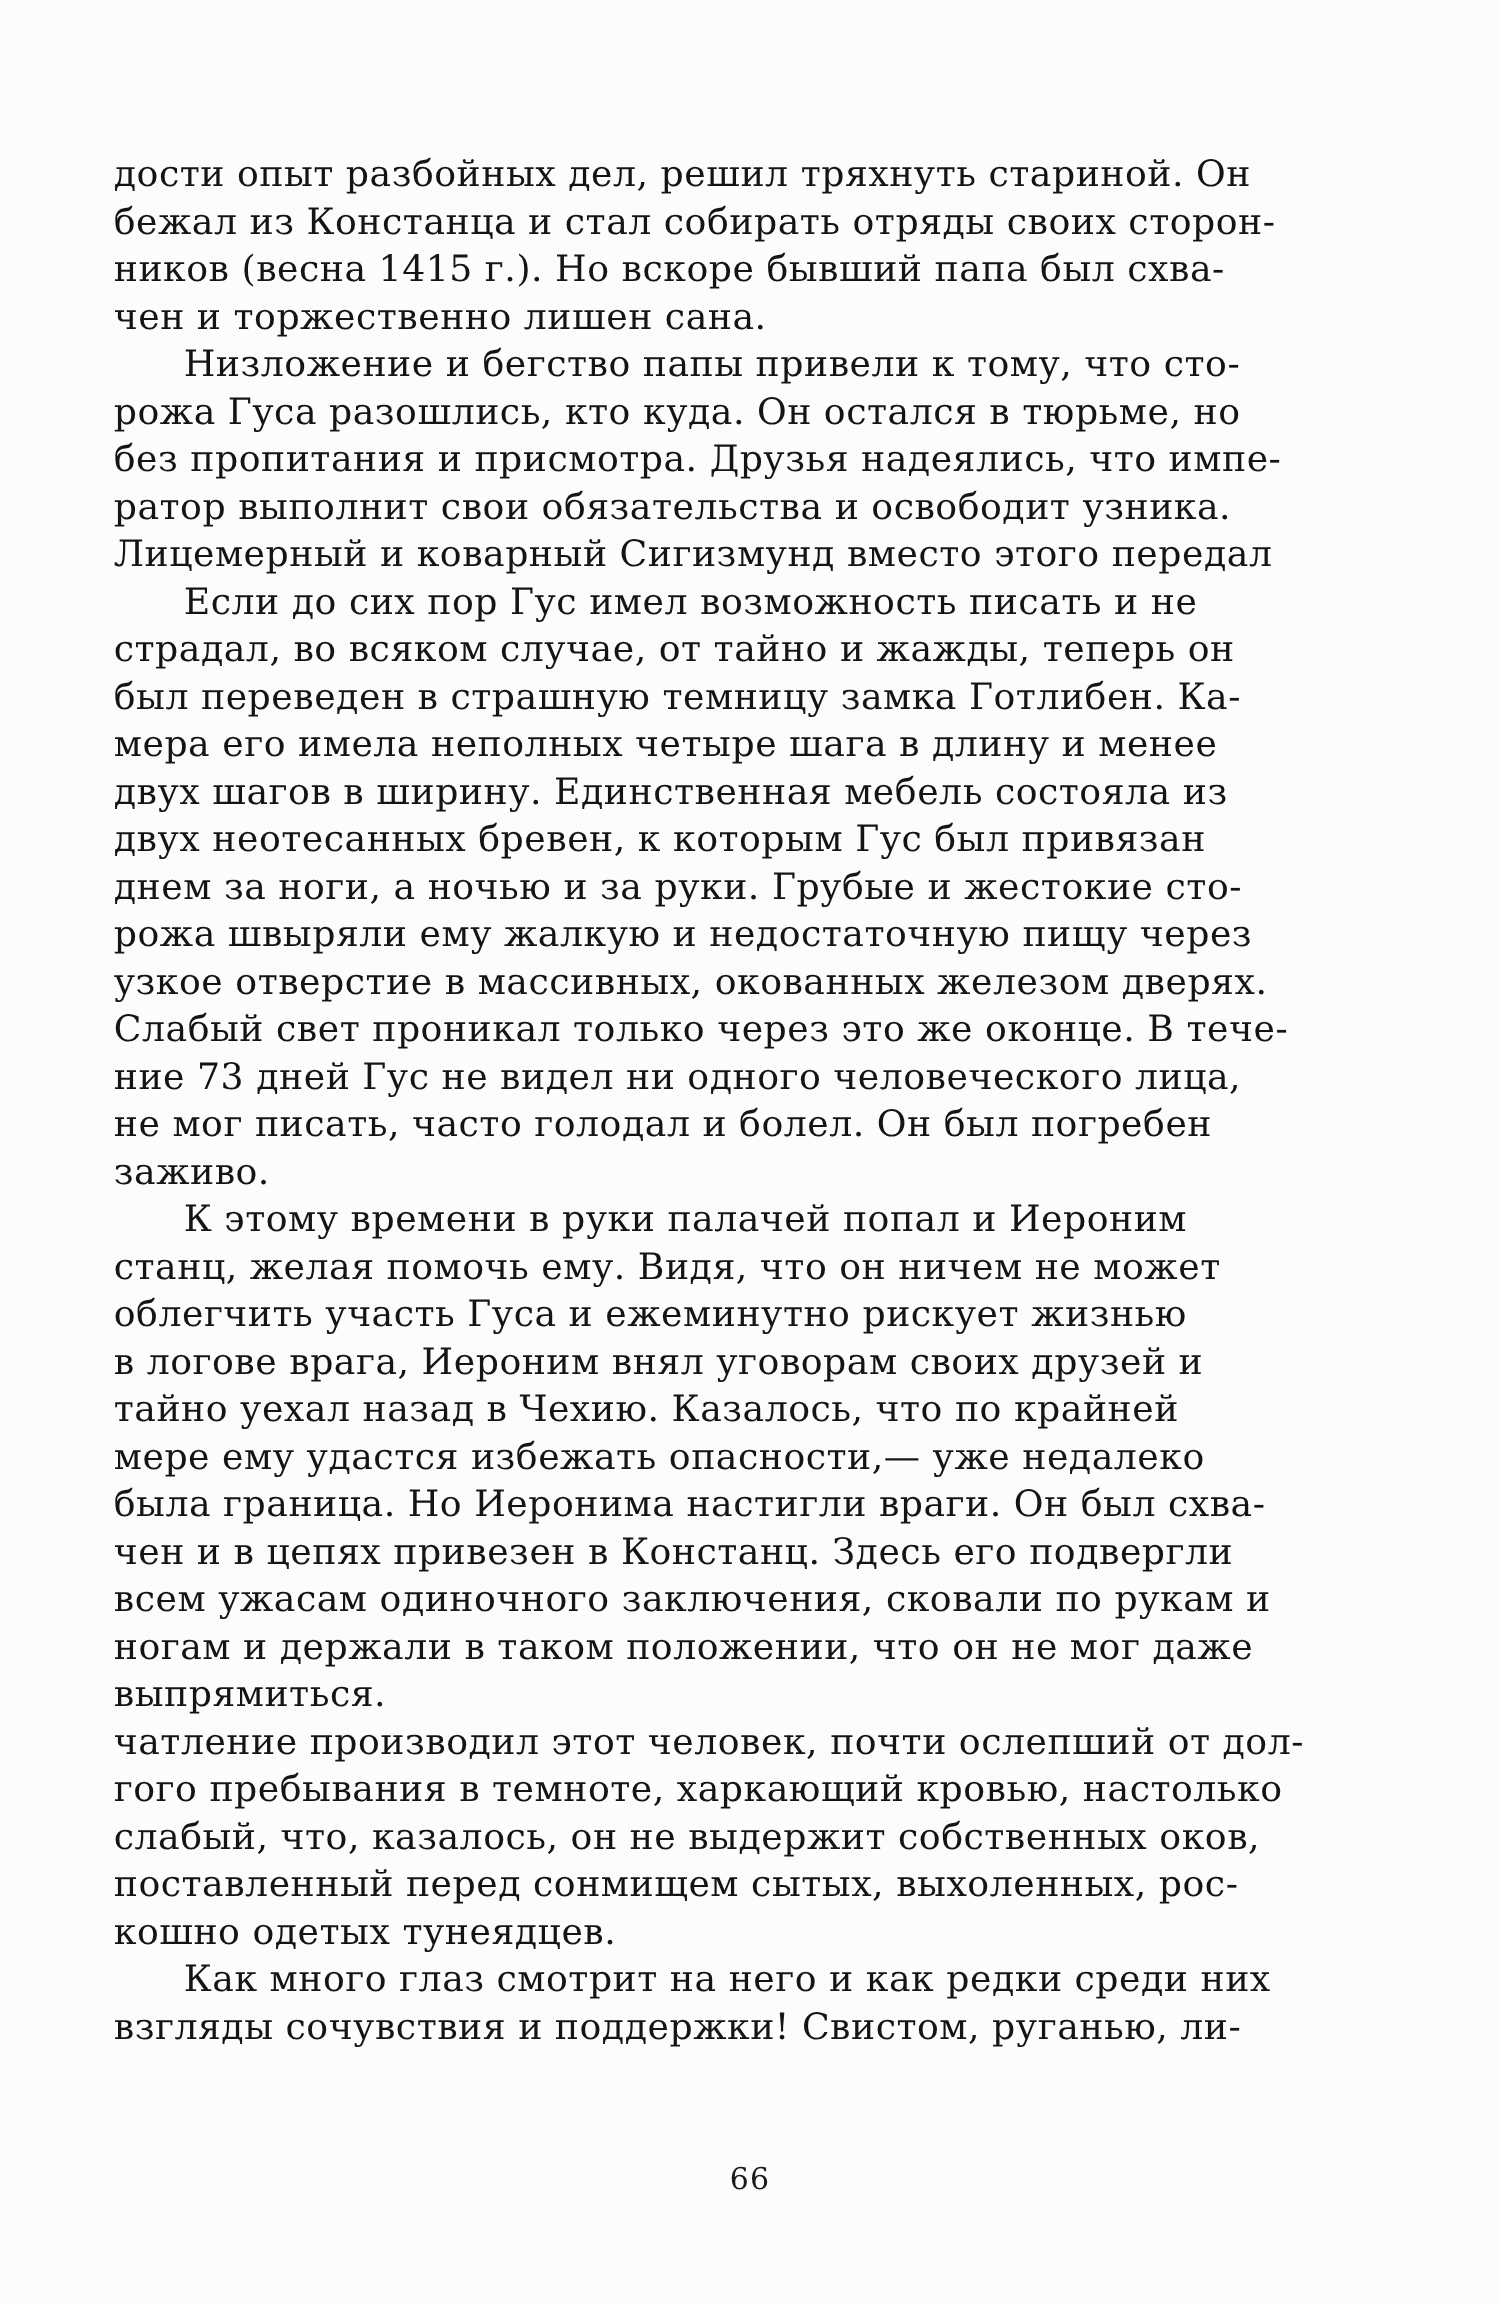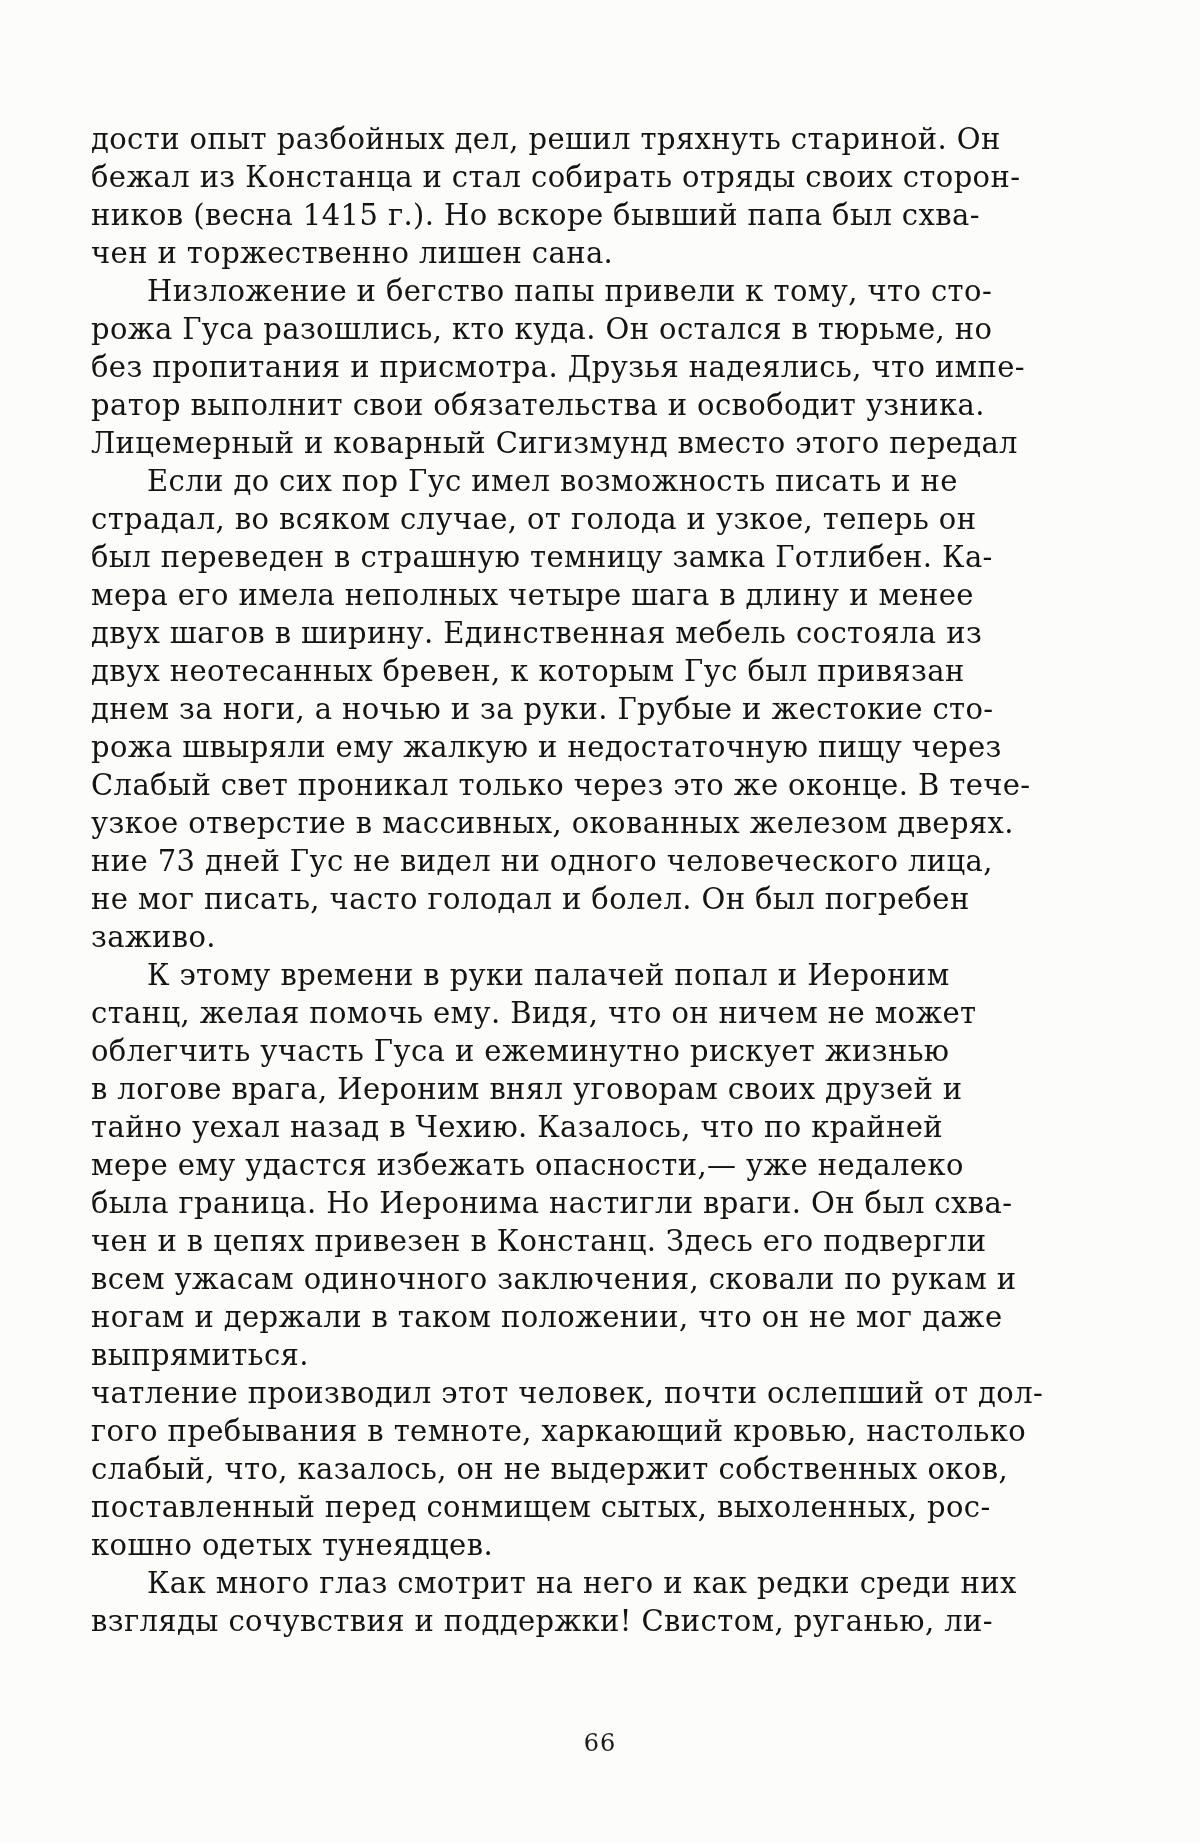--- a/index.html
+++ b/index.html
@@ -81,29 +81,29 @@
       </div>
       <div class="paragraph">
         <div class="line indent">Низложение и бегство папы привели к тому, что сто-</div>
         <div class="line">рожа Гуса разошлись, кто куда. Он остался в тюрьме, но</div>
         <div class="line">без пропитания и присмотра. Друзья надеялись, что импе-</div>
         <div class="line">ратор выполнит свои обязательства и освободит узника.</div>
         <div class="line">Лицемерный и коварный Сигизмунд вместо этого передал</div>
       </div>
       <div class="paragraph">
         <div class="line indent">Если до сих пор Гус имел возможность писать и не</div>
-        <div class="line">страдал, во всяком случае, от голода и узкое, теперь он</div>
+        <div class="line">страдал, во всяком случае, от тайно и жажды, теперь он</div>
         <div class="line">был переведен в страшную темницу замка Готлибен. Ка-</div>
         <div class="line">мера его имела неполных четыре шага в длину и менее</div>
         <div class="line">двух шагов в ширину. Единственная мебель состояла из</div>
         <div class="line">двух неотесанных бревен, к которым Гус был привязан</div>
         <div class="line">днем за ноги, а ночью и за руки. Грубые и жестокие сто-</div>
         <div class="line">рожа швыряли ему жалкую и недостаточную пищу через</div>
+        <div class="line">узкое отверстие в массивных, окованных железом дверях.</div>
         <div class="line">Слабый свет проникал только через это же оконце. В тече-</div>
-        <div class="line">узкое отверстие в массивных, окованных железом дверях.</div>
         <div class="line">ние 73 дней Гус не видел ни одного человеческого лица,</div>
         <div class="line">не мог писать, часто голодал и болел. Он был погребен</div>
         <div class="line endline">заживо.</div>
       </div>
       <div class="paragraph">
         <div class="line indent">К этому времени в руки палачей попал и Иероним</div>
         <div class="line">станц, желая помочь ему. Видя, что он ничем не может</div>
         <div class="line">облегчить участь Гуса и ежеминутно рискует жизнью</div>
         <div class="line">в логове врага, Иероним внял уговорам своих друзей и</div>
         <div class="line">тайно уехал назад в Чехию. Казалось, что по крайней</div>

